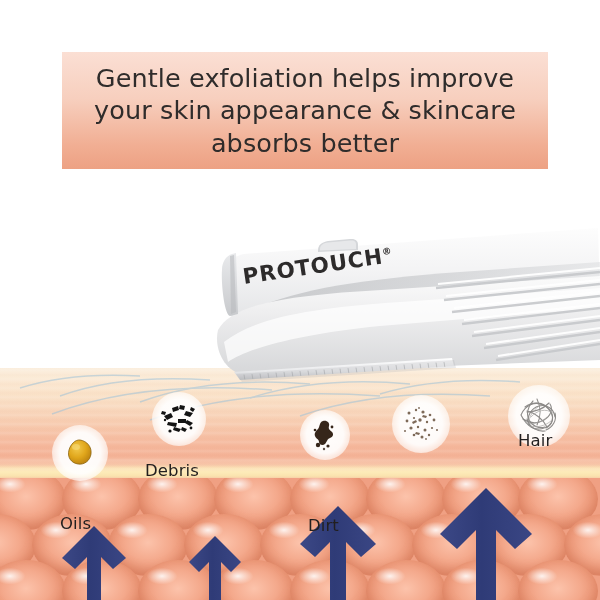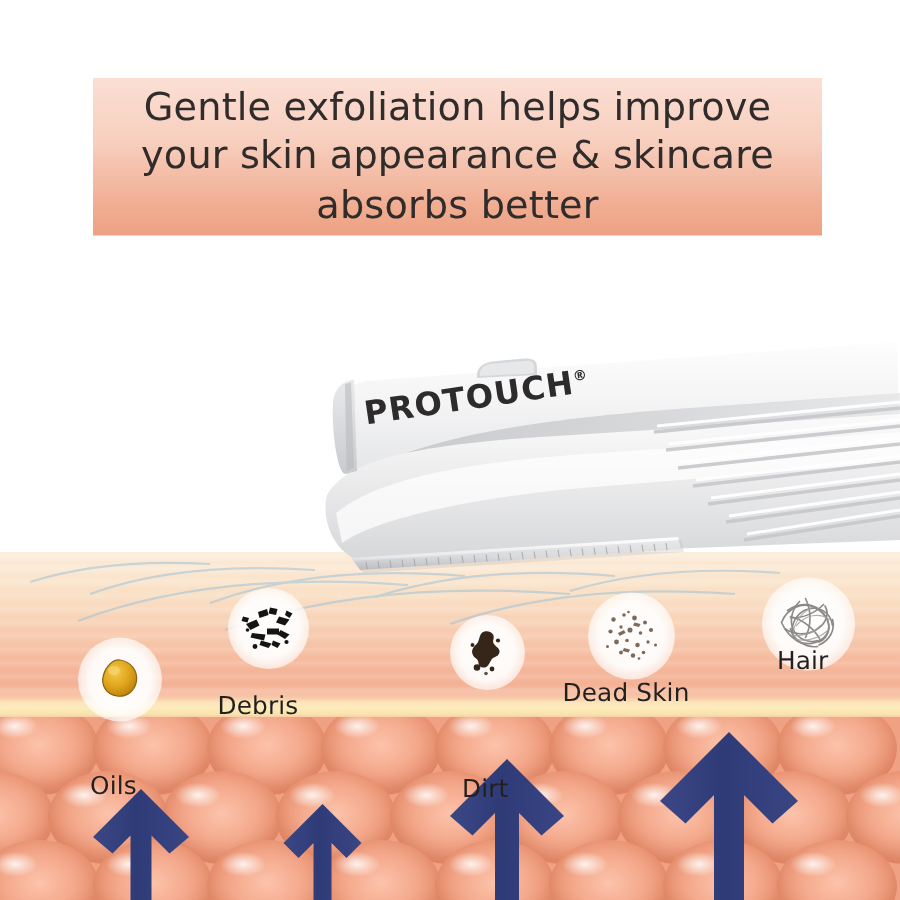--- a/index.html
+++ b/index.html
@@ -19,21 +19,21 @@
     overflow: hidden;
     background: #ffffff;
   }
 
   
   .headline-banner {
     position: absolute;
     left: 62px;
     top: 52px;
     width: 486px;
-    height: 105px;
+    height: 117px;
     background: linear-gradient(180deg, #fbdfd4 0%, #f7cfbe 40%, #f1ae93 80%, #eda183 100%);
     display: flex;
     align-items: center;
     justify-content: center;
     box-sizing: border-box;
     padding: 4px 14px;
   }
   .headline-text {
     text-align: center;
     font-size: 25.5px;
@@ -376,21 +376,20 @@
         <circle cx="6" cy="28" r="1.0"></circle>
           <circle cx="38" cy="27" r="1.0"></circle>
         <circle cx="20" cy="5" r="0.9"></circle>
           <circle cx="27" cy="36" r="0.9"></circle>
         <path d="M13 19 l4 -2 l1 2 l-4 2 Z"></path>
         <path d="M24 12 l4 1 l-1 2 l-4 -1 Z"></path>
         <path d="M17 29 l4 1 l-1 2 l-4 -1 Z"></path>
       </g>
     </svg>
   </div>
-  <div class="icon-label" style="left:375px; top:452px;">Dead Skin</div>
 
   <div class="icon-bubble" style="left:508px; top:385px; width:62px; height:62px;">
     <svg width="48" height="46" viewBox="0 0 48 46" xmlns="http://www.w3.org/2000/svg">
       <g fill="none" stroke="#8C8A88" stroke-width="1.1" stroke-linecap="round">
         <path d="M6 22 c4 -10 14 -14 22 -10 c8 4 12 12 8 18 c-4 6 -14 8 -20 4 c-6 -4 -8 -8 -10 -12"></path>
         <path d="M10 14 c8 -6 18 -5 24 2 c6 7 4 16 -3 19"></path>
         <path d="M14 32 c-3 -8 2 -17 10 -19 c8 -2 15 3 16 11"></path>
         <path d="M8 26 c6 4 14 5 21 1 c7 -4 9 -11 6 -16"></path>
         <path d="M18 8 c-5 5 -7 13 -4 19 c3 6 10 9 16 7"></path>
         <path d="M30 38 c-8 1 -16 -4 -18 -12"></path>

